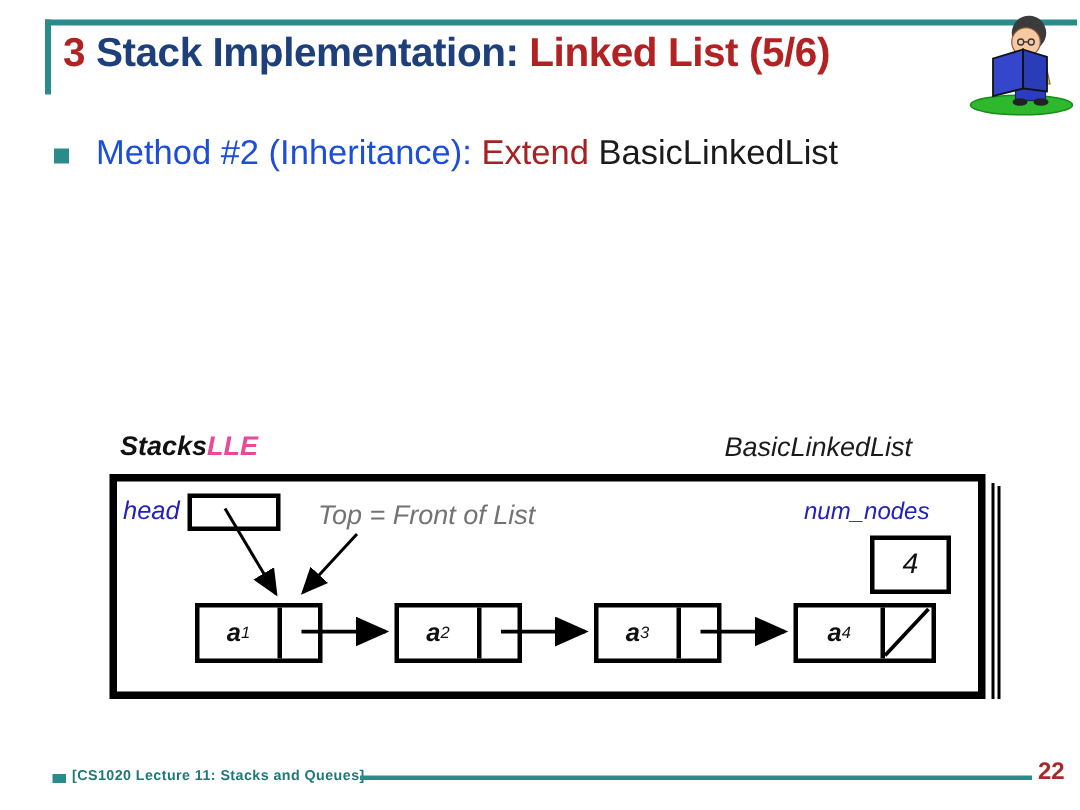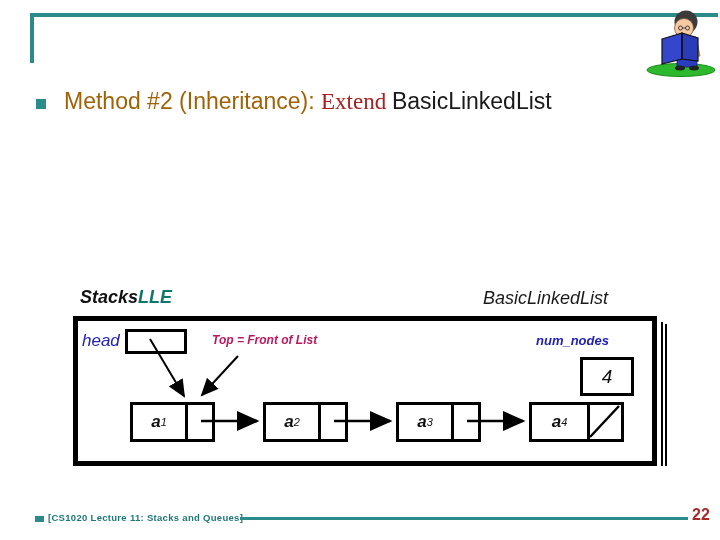--- a/index.html
+++ b/index.html
@@ -13,32 +13,32 @@
   .title{position:absolute;left:42px;top:20px;margin:0;font-size:27px;font-weight:700;
          letter-spacing:-0.3px;white-space:nowrap;}
   .t-red{color:#b22222;}
   .t-navy{color:#1d3f7a;}
 
   .clipart{position:absolute;right:2px;top:6px;width:74px;height:72px;}
 
   
   .bullet-square{position:absolute;left:36px;top:99px;width:10px;height:10px;background:#2b8a8a;}
   .bullet-text{position:absolute;left:64px;top:88px;margin:0;font-size:23px;white-space:nowrap;}
-  .b-blue{color:#a16207;}
-  .b-red{color:#a62121;font-family:Liberation Serif, serif;}
+  .b-blue{color:#1d4ed8;}
+  .b-red{color:#a62121;}
   .b-black{color:#1a1a1a;}
 
   
   .lbl{position:absolute;margin:0;font-style:italic;white-space:nowrap;}
   .stack-label{left:80px;top:287px;font-size:18px;font-weight:700;color:#111;}
-  .stack-label .red{color:#0f766e;}
+  .stack-label .red{color:#ec4899;}
   .basic-label{left:483px;top:288px;font-size:18px;color:#1a1a1a;}
   .head-label{left:82px;top:331px;font-size:17px;font-weight:400;color:#2222bb;}
-  .top-label{left:212px;top:333px;font-size:12px;font-weight:700;color:#be185d;}
-  .numnodes-label{left:536px;top:333px;font-size:13px;font-weight:700;color:#2222bb;}
+  .top-label{left:212px;top:333px;font-size:18px;font-weight:400;color:#737373;}
+  .numnodes-label{left:536px;top:333px;font-size:16px;font-weight:400;color:#2222bb;}
 
   
   .outer-box{position:absolute;left:73px;top:316px;width:584px;height:150px;
              border:5px solid #000;box-sizing:border-box;background:#fff;}
   .line3d{position:absolute;width:2px;background:#000;}
   .line3d.a{left:661px;top:322px;height:144px;}
   .line3d.b{left:665px;top:324px;height:142px;}
 
   .head-box{position:absolute;left:125px;top:329px;width:62px;height:25px;
             border:3px solid #000;box-sizing:border-box;background:#fff;}
@@ -68,20 +68,21 @@
                color:#a52a2a;}
 </style>
 </head>
 <body>
 
 <div class="slide">
 
   <div class="top-rule"></div>
   <div class="left-rule"></div>
 
+  <h1 class="title"><span class="t-red">3</span><span class="t-navy"> Stack Implementation: </span><span class="t-red">Linked List (5/6)</span></h1>
 
   <svg class="clipart" viewBox="0 0 74 72">
     <ellipse cx="37" cy="64" rx="34" ry="6.5" fill="#2eb82e" stroke="#1a8c1a" stroke-width="1"></ellipse>
     <circle cx="42" cy="16" r="11.5" fill="#3b3b3b"></circle>
     <circle cx="40" cy="22" r="9.5" fill="#f6c9a3" stroke="#8a5a33" stroke-width="0.8"></circle>
     <circle cx="36.5" cy="22" r="2" fill="none" stroke="#333" stroke-width="0.9"></circle>
     <circle cx="43.5" cy="22" r="2" fill="none" stroke="#333" stroke-width="0.9"></circle>
     <line x1="38.5" y1="22" x2="41.5" y2="22" stroke="#333" stroke-width="0.9"></line>
     <path d="M31,31 L52,31 L56,50 L29,50 Z" fill="#f2d24b" stroke="#8a6d1f" stroke-width="0.8"></path>
     <rect x="33" y="48" width="20" height="13" fill="#2a3cc0" stroke="#17246e" stroke-width="0.8"></rect>

